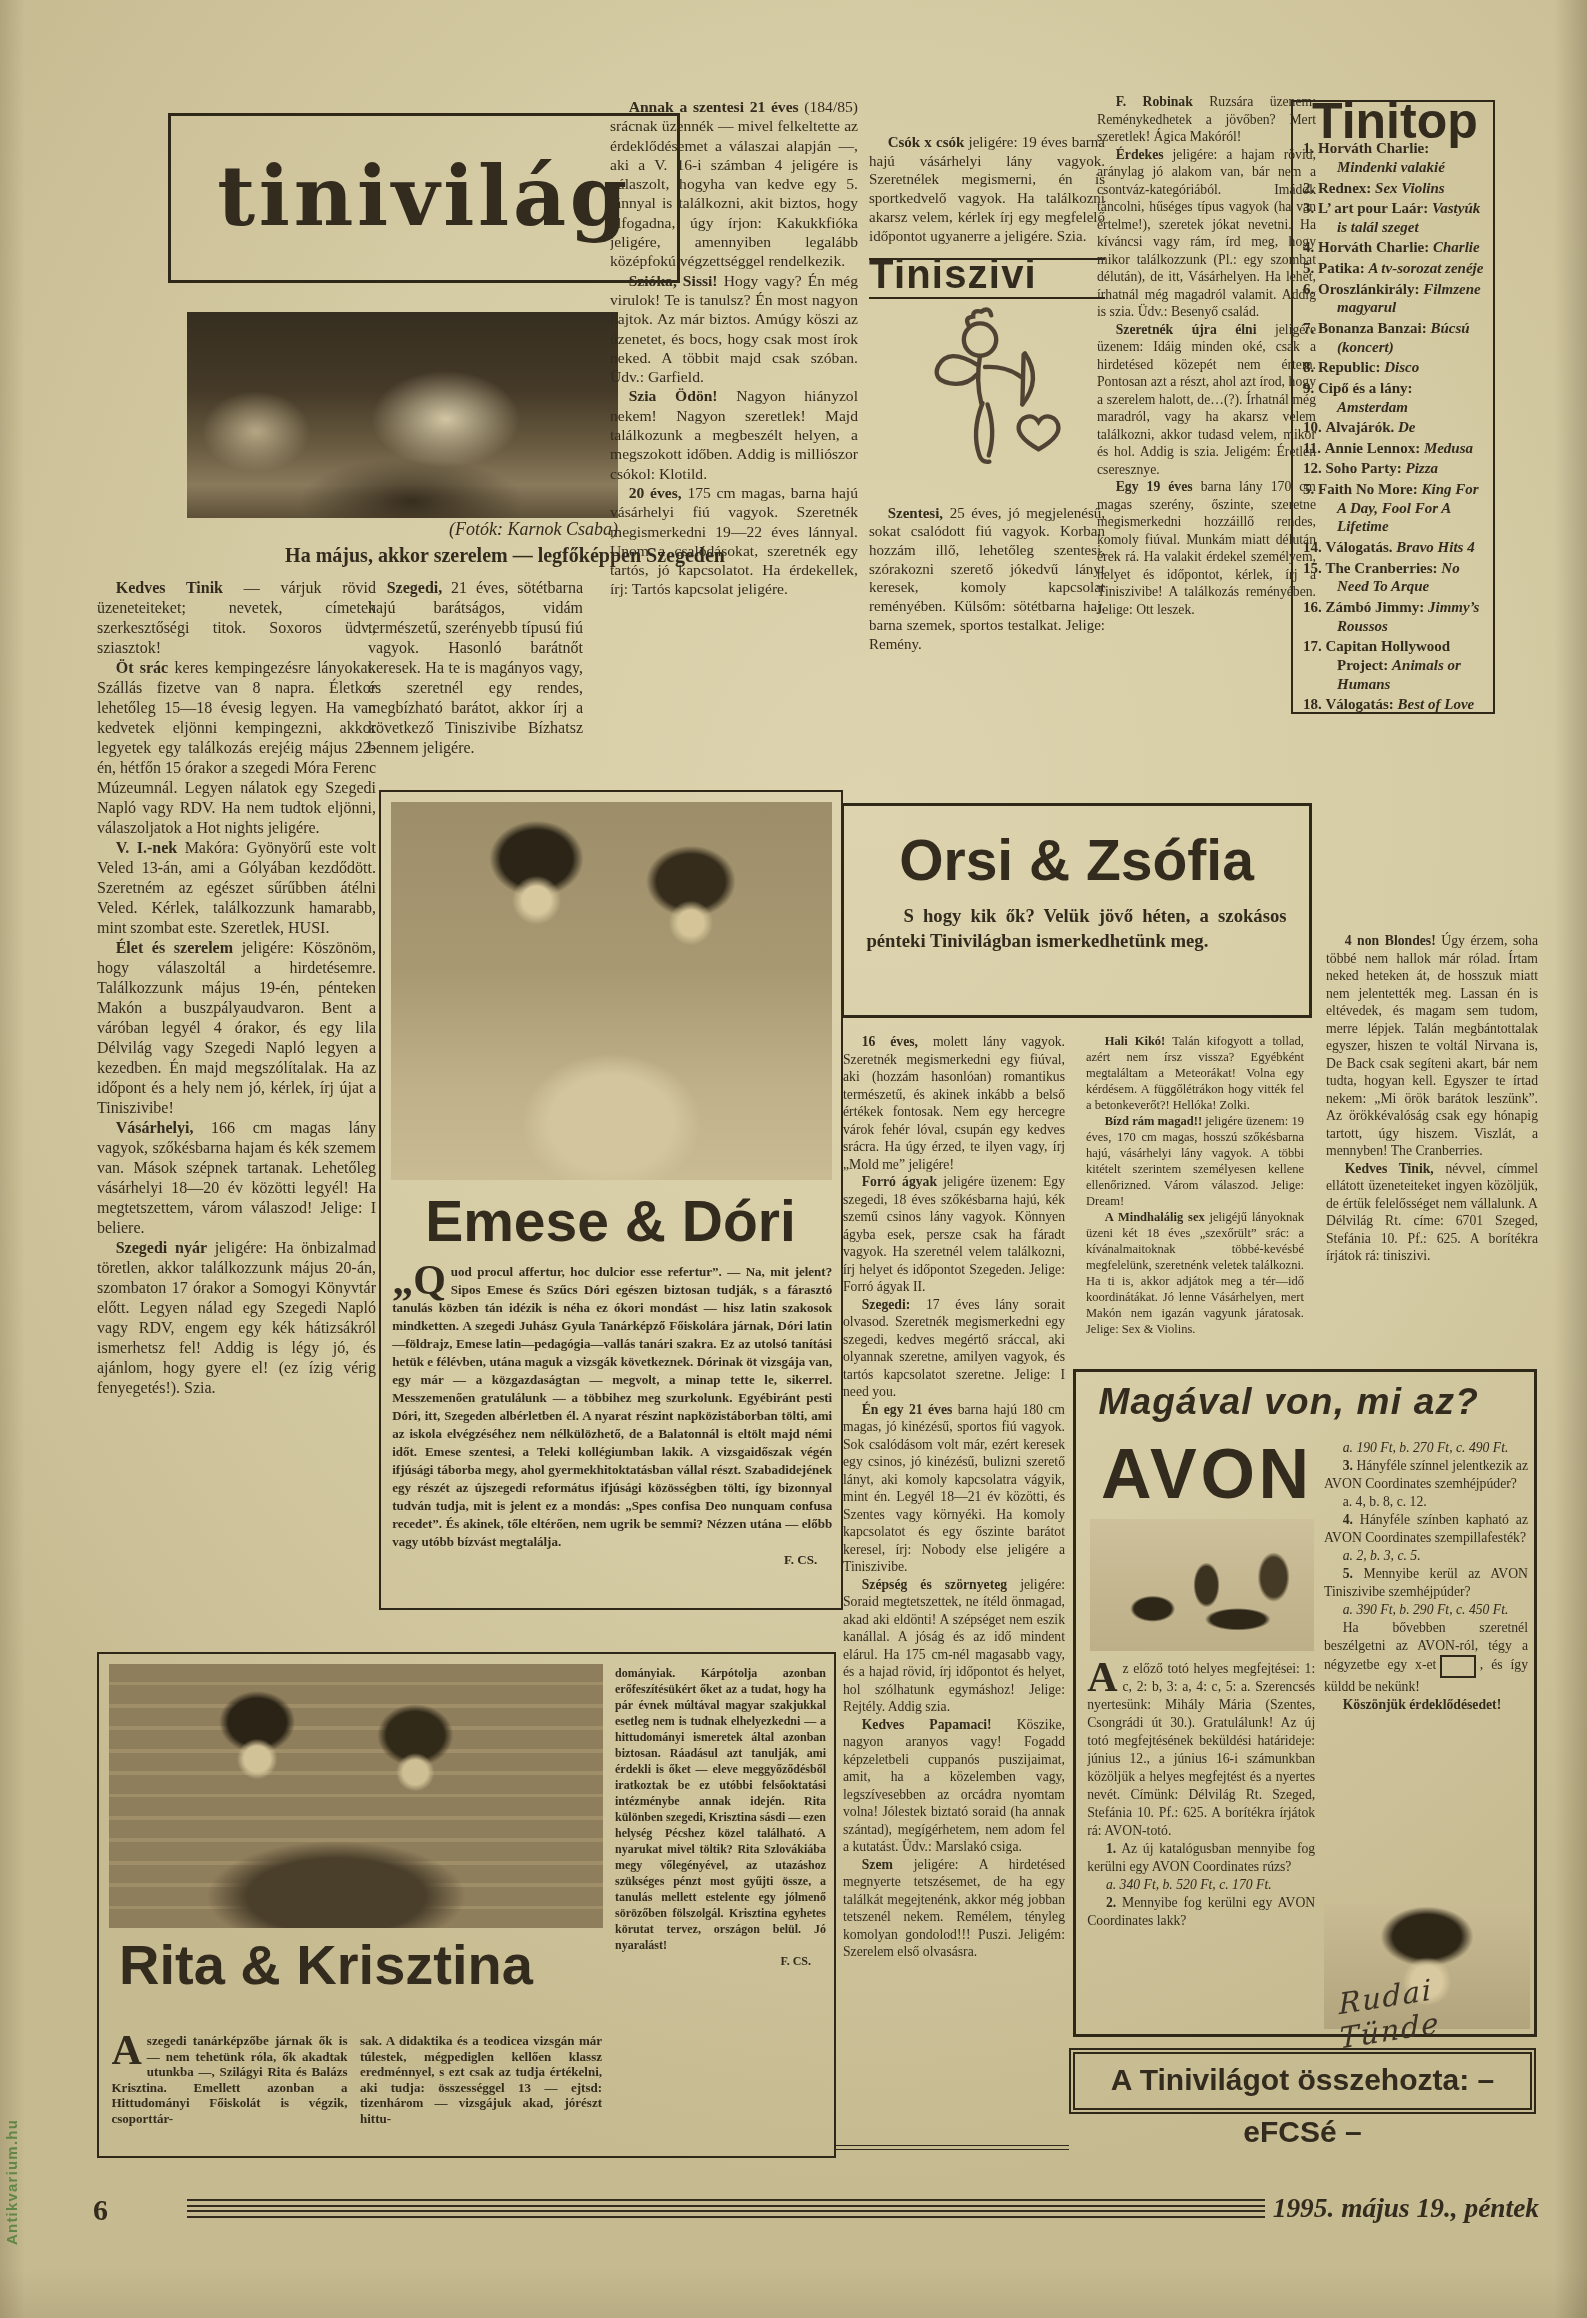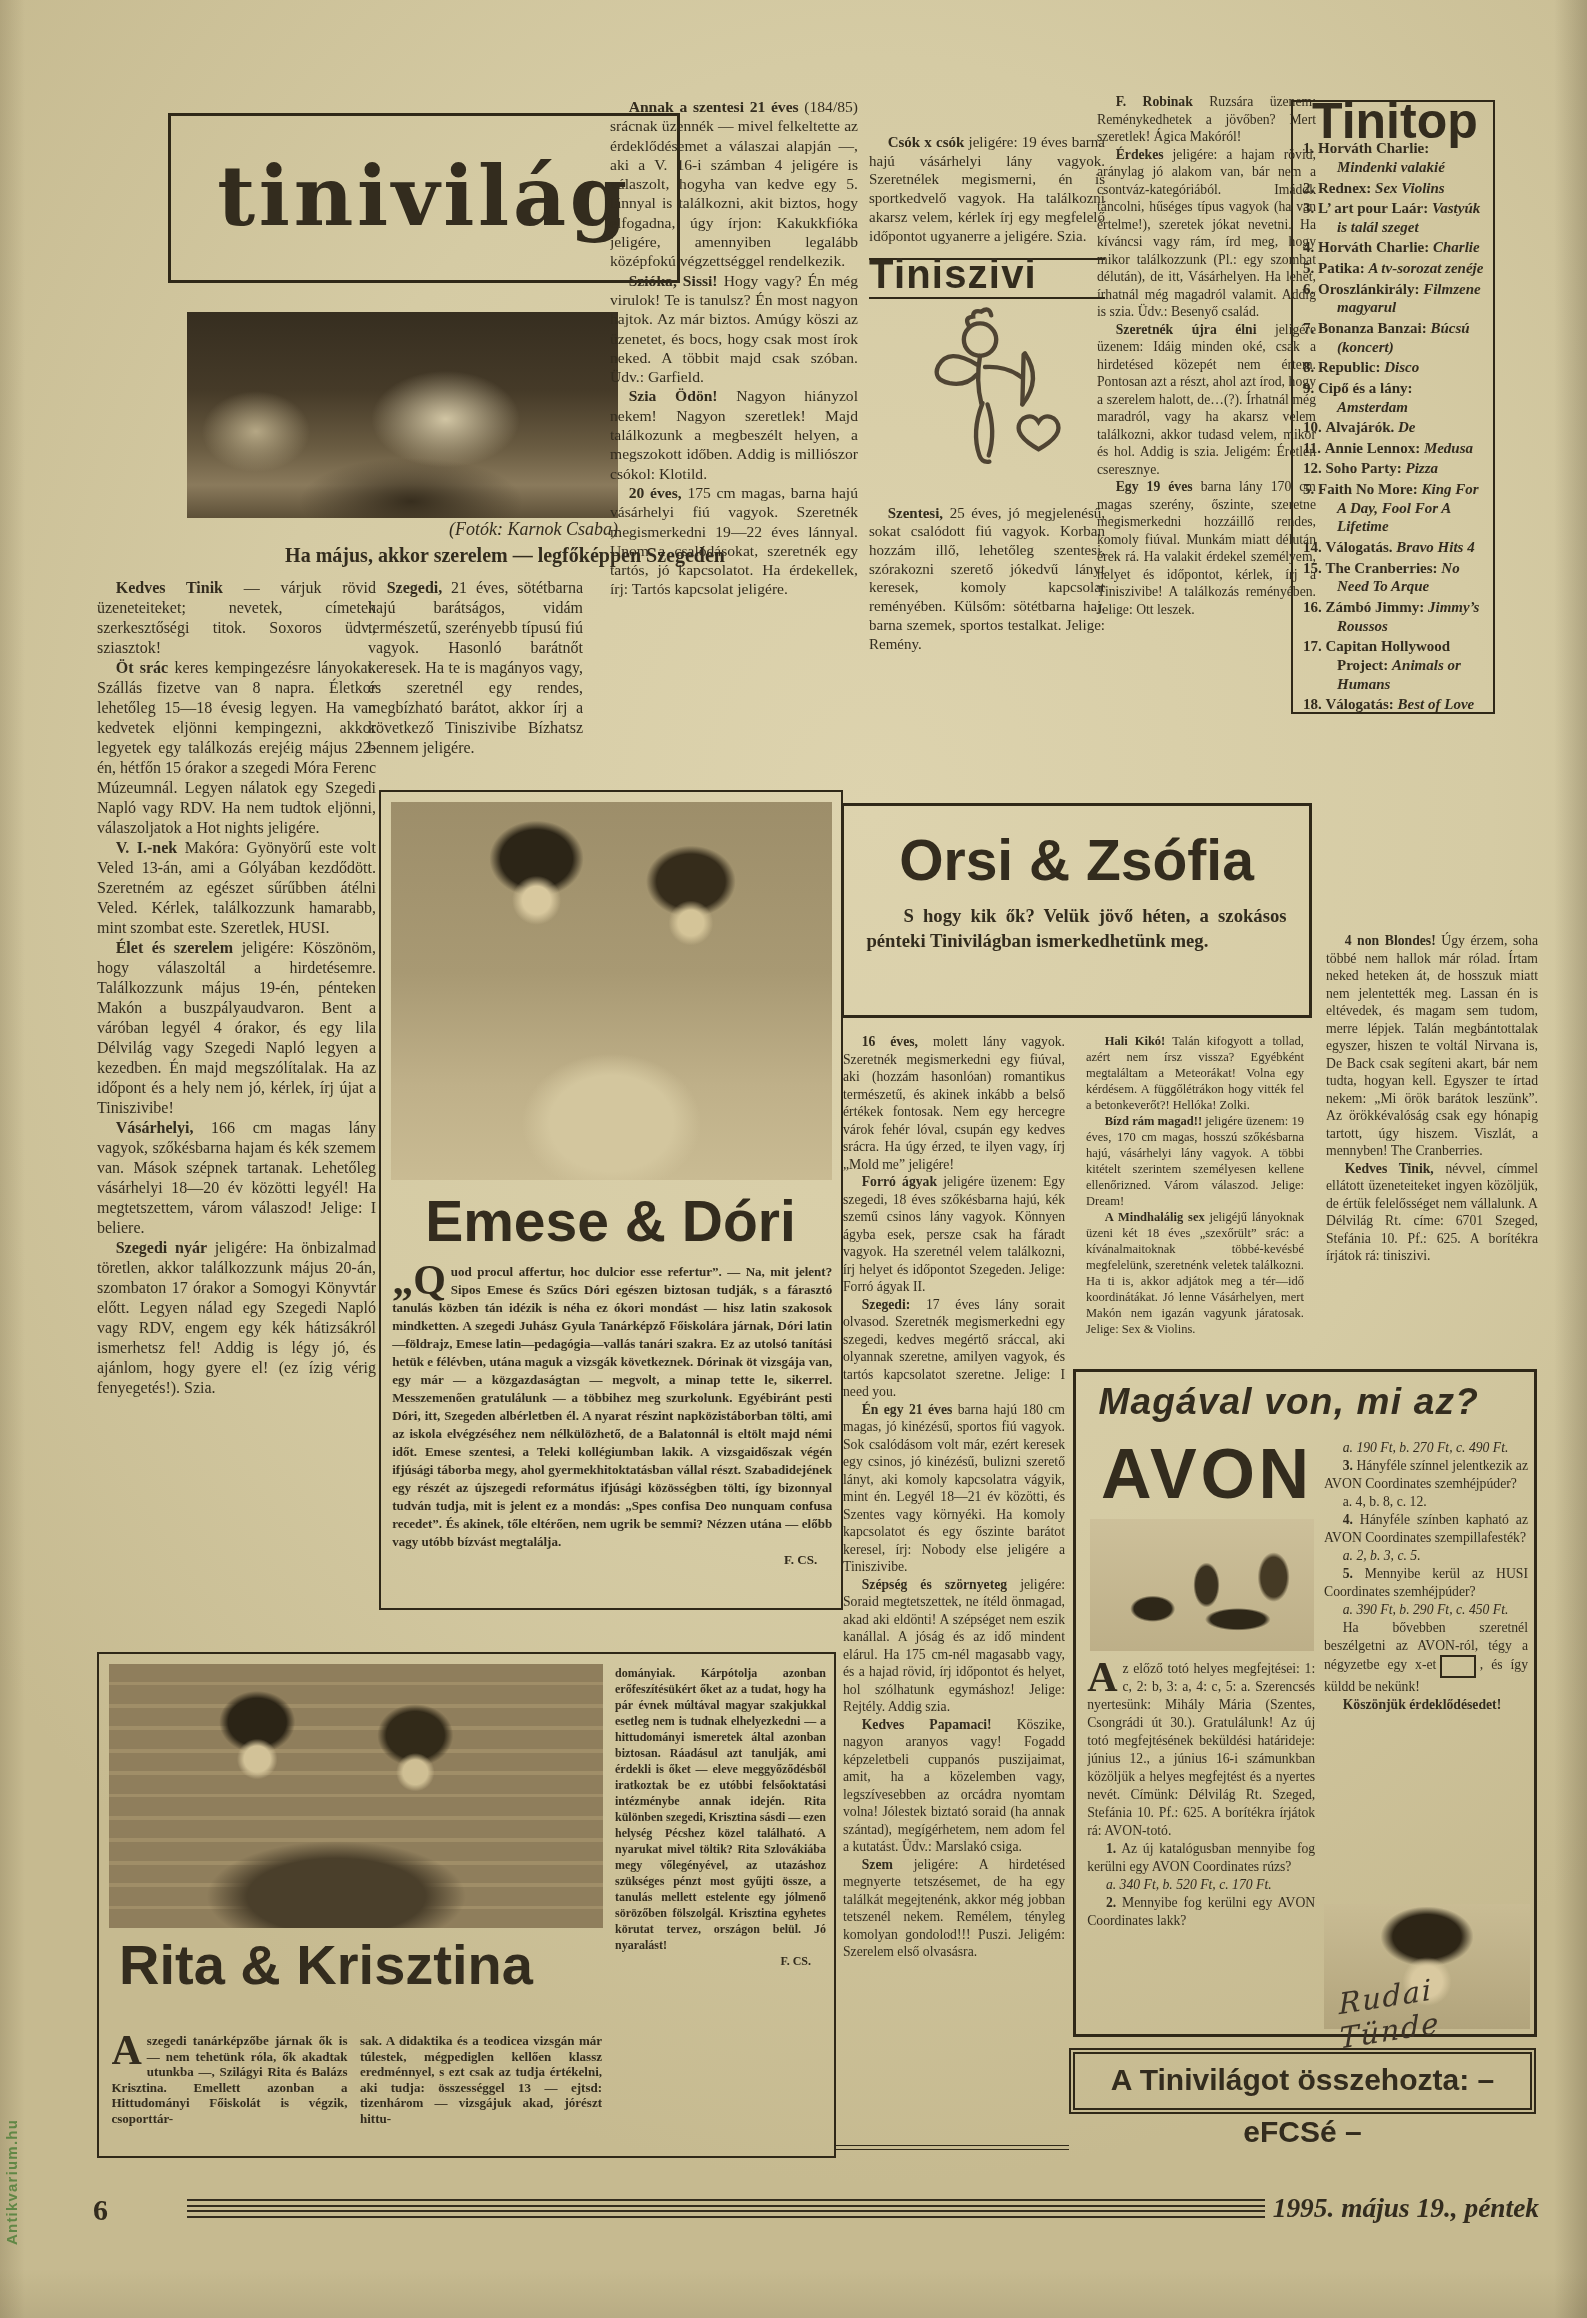--- a/index.html
+++ b/index.html
@@ -201,21 +201,21 @@
       <p class="para"><span class="b">1.</span> <span>Az új katalógusban mennyibe fog kerülni egy AVON Coordinates rúzs?</span></p>
       <p class="qz-opts" style="font-style:italic;">a. 340 Ft,  b. 520 Ft,  c. 170 Ft.</p>
       <p class="para"><span class="b">2.</span> <span>Mennyibe fog kerülni egy AVON Coordinates lakk?</span></p>
     </div>
     <div class="abs col" style="left:248px;top:67px;width:204px;height:461px;font-size:13.7px;line-height:18px;text-align:justify;">
       <p class="qz-opts" style="font-style:italic;">a. 190 Ft,  b. 270 Ft,  c. 490 Ft.</p>
       <p class="para"><span class="b">3.</span> <span>Hányféle színnel jelentkezik az AVON Coordinates szemhéjpúder?</span></p>
       <p class="qz-opts" style="">a. 4,  b. 8,  c. 12.</p>
       <p class="para"><span class="b">4.</span> <span>Hányféle színben kapható az AVON Coordinates szempillafesték?</span></p>
       <p class="qz-opts" style="font-style:italic;">a. 2,  b. 3,  c. 5.</p>
-      <p class="para"><span class="b">5.</span> <span>Mennyibe kerül az HUSI Coordinates szemhéjpúder?</span></p>
+      <p class="para"><span class="b">5.</span> <span>Mennyibe kerül az AVON Tiniszivibe szemhéjpúder?</span></p>
       <p class="qz-opts" style="font-style:italic;">a. 390 Ft,  b. 290 Ft,  c. 450 Ft.</p>
       <p class="para"><span>Ha bővebben szeretnél beszélgetni az AVON-ról, tégy a négyzetbe egy x-et</span><span class="chk"></span><span>, és így küldd be nekünk!</span></p>
       <p class="para" style="font-weight:700;text-indent:18.7px;margin:0;">Köszönjük érdeklődésedet!</p>
     </div>
     <div class="abs photo" style="left:248px;top:532px;width:206px;height:125px;
          background:
           radial-gradient(circle 34px at 50% 62%, #d9c9a0 0 45%, rgba(217,201,160,0) 72%),
           radial-gradient(ellipse 62px 40px at 50% 26%, #2d2516 0 55%, rgba(45,37,22,0) 75%),
           linear-gradient(180deg,#c9bc94,#b2a47c);"></div>
     <div class="abs" style="left:262px;top:600px;font-family:'DejaVu Serif',serif;font-style:italic;font-size:29px;color:#3b3226;transform:rotate(-9deg) skewX(-8deg);letter-spacing:1.9px;">Rudai Tünde</div>

